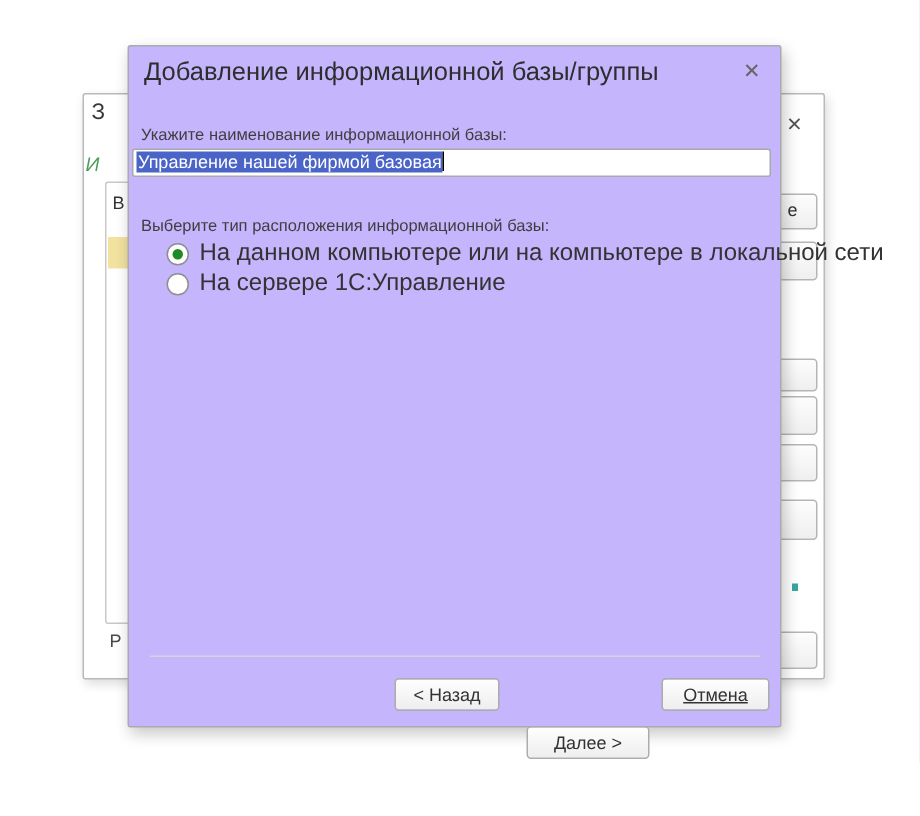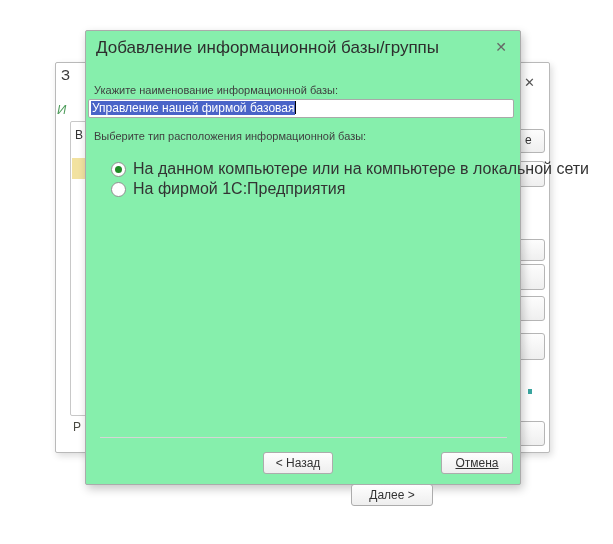--- a/index.html
+++ b/index.html
@@ -14,27 +14,27 @@
   .base-list{position:absolute;left:14px;top:58px;width:440px;height:293px;background:#fff;
              border:1px solid #c8c8c8;border-radius:2px;overflow:hidden;}
   .base-list .row1{position:absolute;left:4px;top:6px;font-size:12px;color:#333;}
   .base-list .selrow{position:absolute;left:1px;top:36px;width:438px;height:21px;background:var(--list-sel,#f2e2a0);}
   .launcher-bottom{position:absolute;left:17px;top:357px;font-size:12px;color:#4a4a42;}
   .side-btn{position:absolute;left:365px;width:122px;background:linear-gradient(#fdfdfd,#efefef);
             border:1px solid #b5b5b5;border-radius:3px;font-size:12px;color:#333;}
   .side-btn span{position:absolute;left:103px;top:3px;}
   .teal-dot{position:absolute;left:472px;top:326px;width:4px;height:5px;background:#3aa6a0;}
   
-  .dialog{position:absolute;left:85px;top:30px;width:434px;height:453px;background:#86efac;
+  .dialog{position:absolute;left:85px;top:30px;width:434px;height:453px;background:#c4b5fd;
           border:1px solid #ababab;border-radius:2px;box-shadow:2px 4px 10px rgba(0,0,0,0.22);z-index:10;}
   .dlg-title{position:absolute;left:10px;top:7px;font-size:17px;color:#2e2e2e;white-space:nowrap;}
   .dlg-close{position:absolute;right:13px;top:9px;font-size:14px;color:#666;line-height:14px;cursor:default;}
   .dlg-label{position:absolute;left:8px;font-size:11px;color:#3f3f3f;white-space:nowrap;}
   .lbl-name{top:53px;}
-  .lbl-loc{top:99px;}
+  .lbl-loc{top:114px;}
   .name-input{position:absolute;left:2px;top:68px;width:422px;height:17px;background:#fff;
               border:1px solid #a9a9a9;border-radius:2px;font-size:12px;line-height:17px;padding-left:2px;
               white-space:nowrap;overflow:hidden;}
   .name-input .sel{background:var(--sel,#4a64c8);color:#fff;padding:0 1px;}
   .caret{display:inline-block;width:1px;height:13px;background:#000;vertical-align:-2px;}
   .radio-row{position:absolute;left:25px;height:20px;display:flex;align-items:center;}
   .radio-row.r1{top:128px;}
   .radio-row.r2{top:148px;}
   .radio{width:13px;height:13px;border:1px solid #8f8f8f;border-radius:50%;background:#fff;
          margin-right:7px;position:relative;flex:0 0 auto;}
@@ -89,21 +89,21 @@
     </div>
 
     <div class="dlg-label lbl-loc">Выберите тип расположения информационной базы:</div>
 
     <div class="radio-row r1">
       <span class="radio on"></span>
       <span class="rlabel">На данном компьютере или на компьютере в локальной сети</span>
     </div>
     <div class="radio-row r2">
       <span class="radio"></span>
-      <span class="rlabel">На фирмой 1С:Предприятия</span>
+      <span class="rlabel">На сервере 1С:Управление</span>
     </div>
 
     <div class="separator"></div>
 
     <button class="dlg-btn btn-back">&lt; Назад</button>
     <button class="dlg-btn btn-next">Далее &gt;</button>
     <button class="dlg-btn btn-cancel">Отмена</button>
   </div>
 
 </div>

